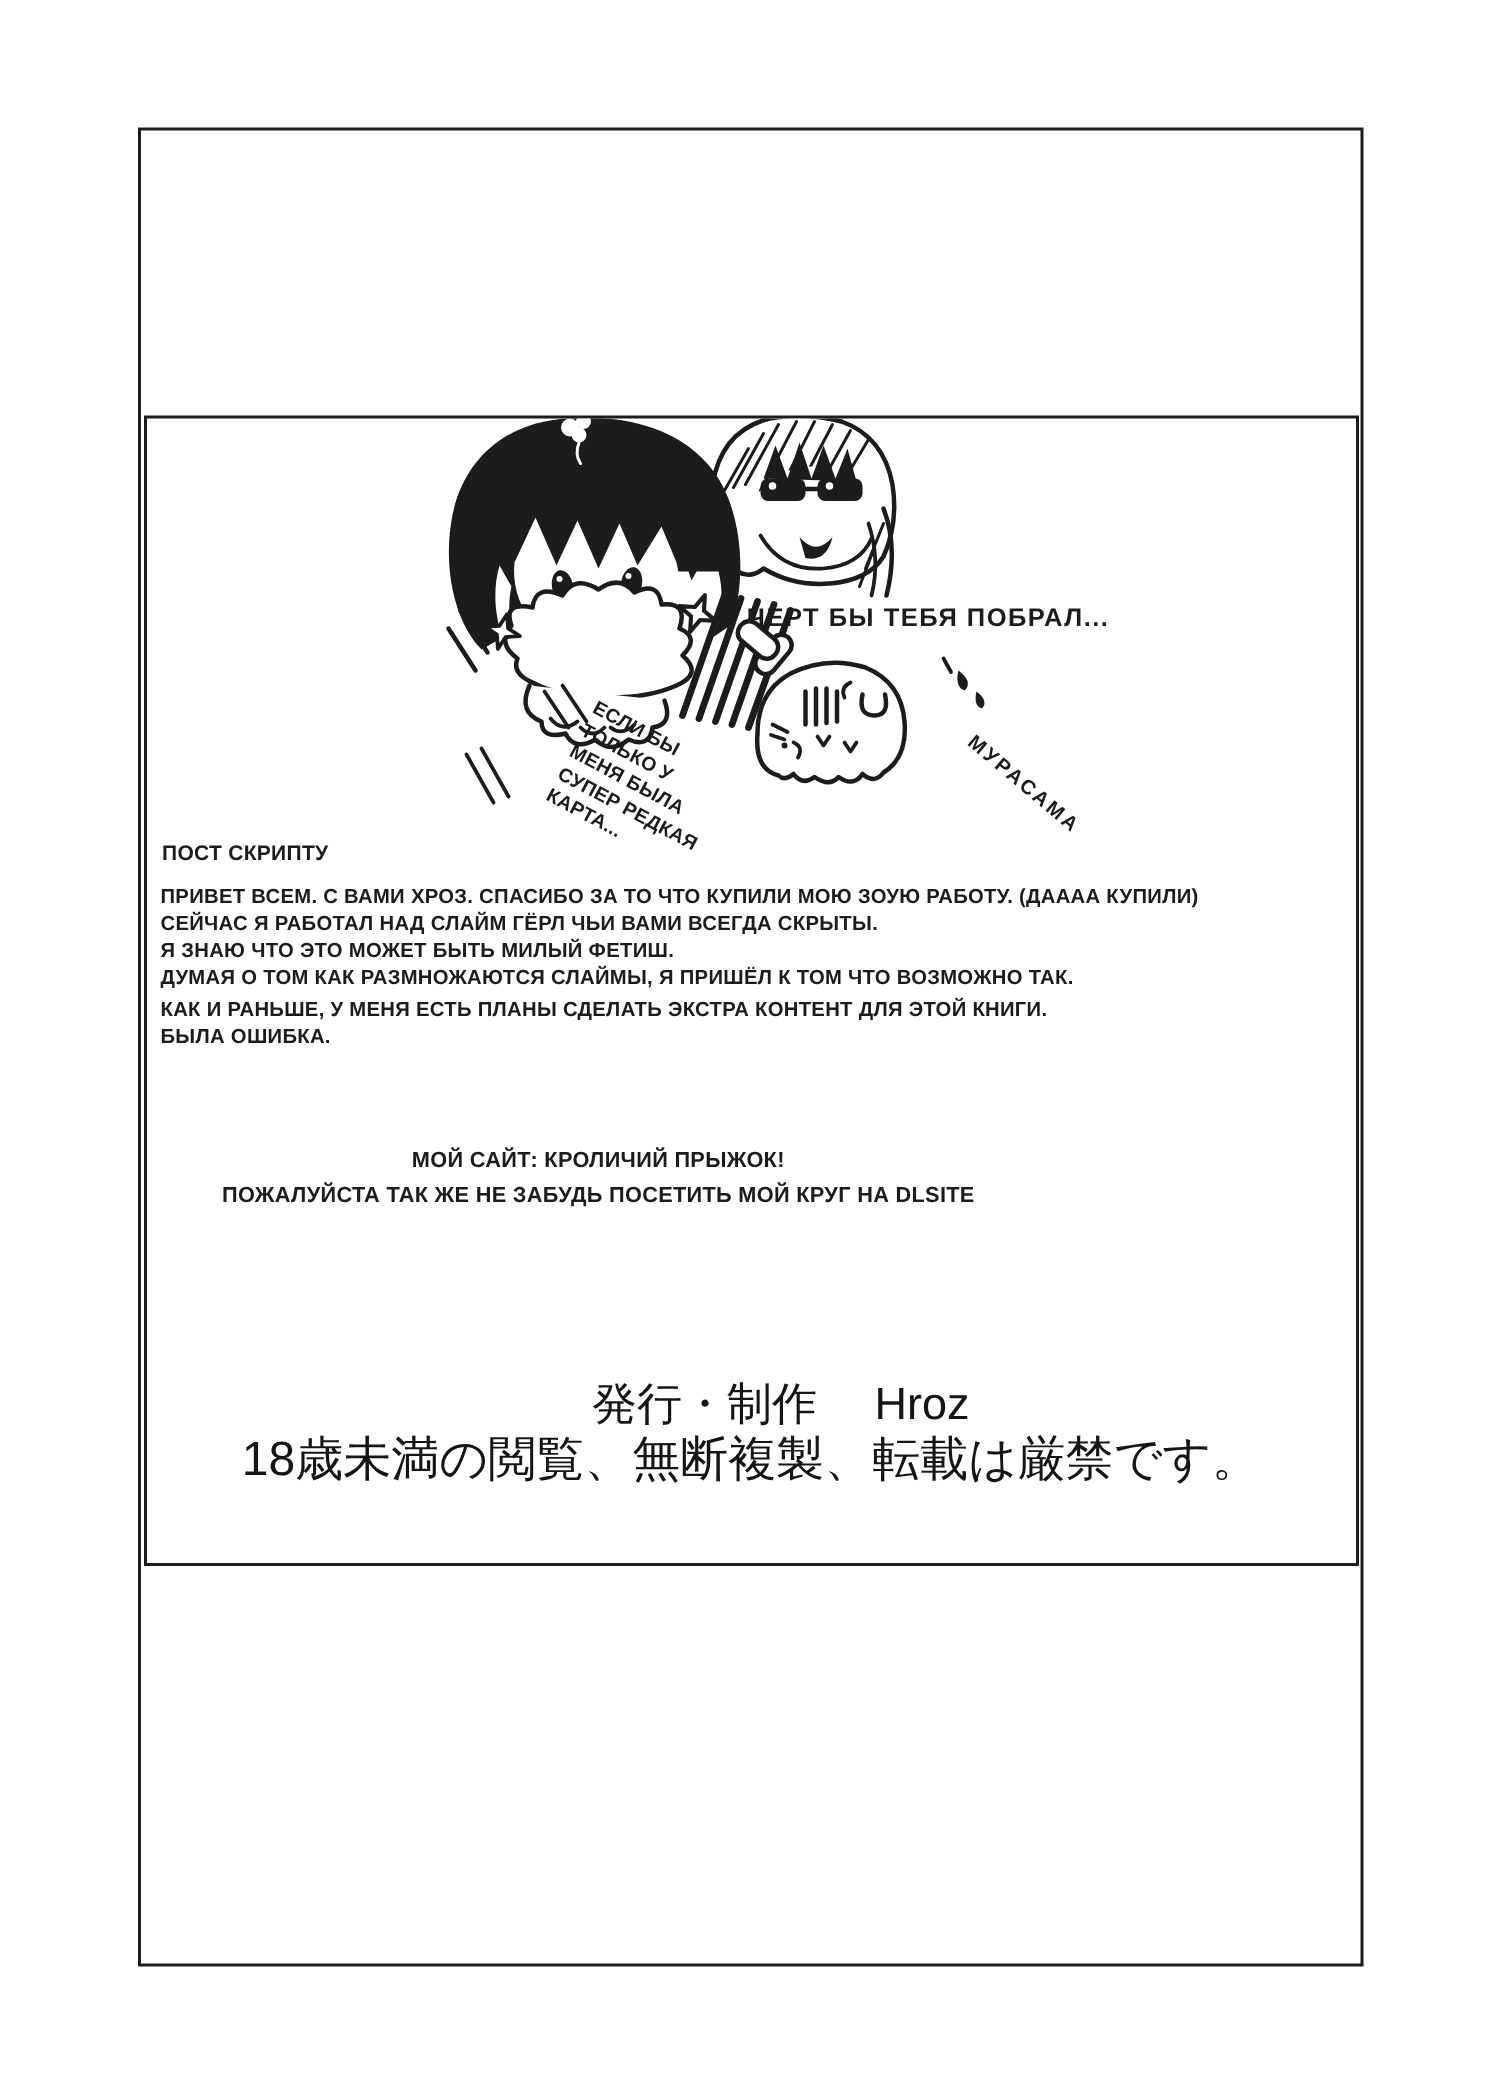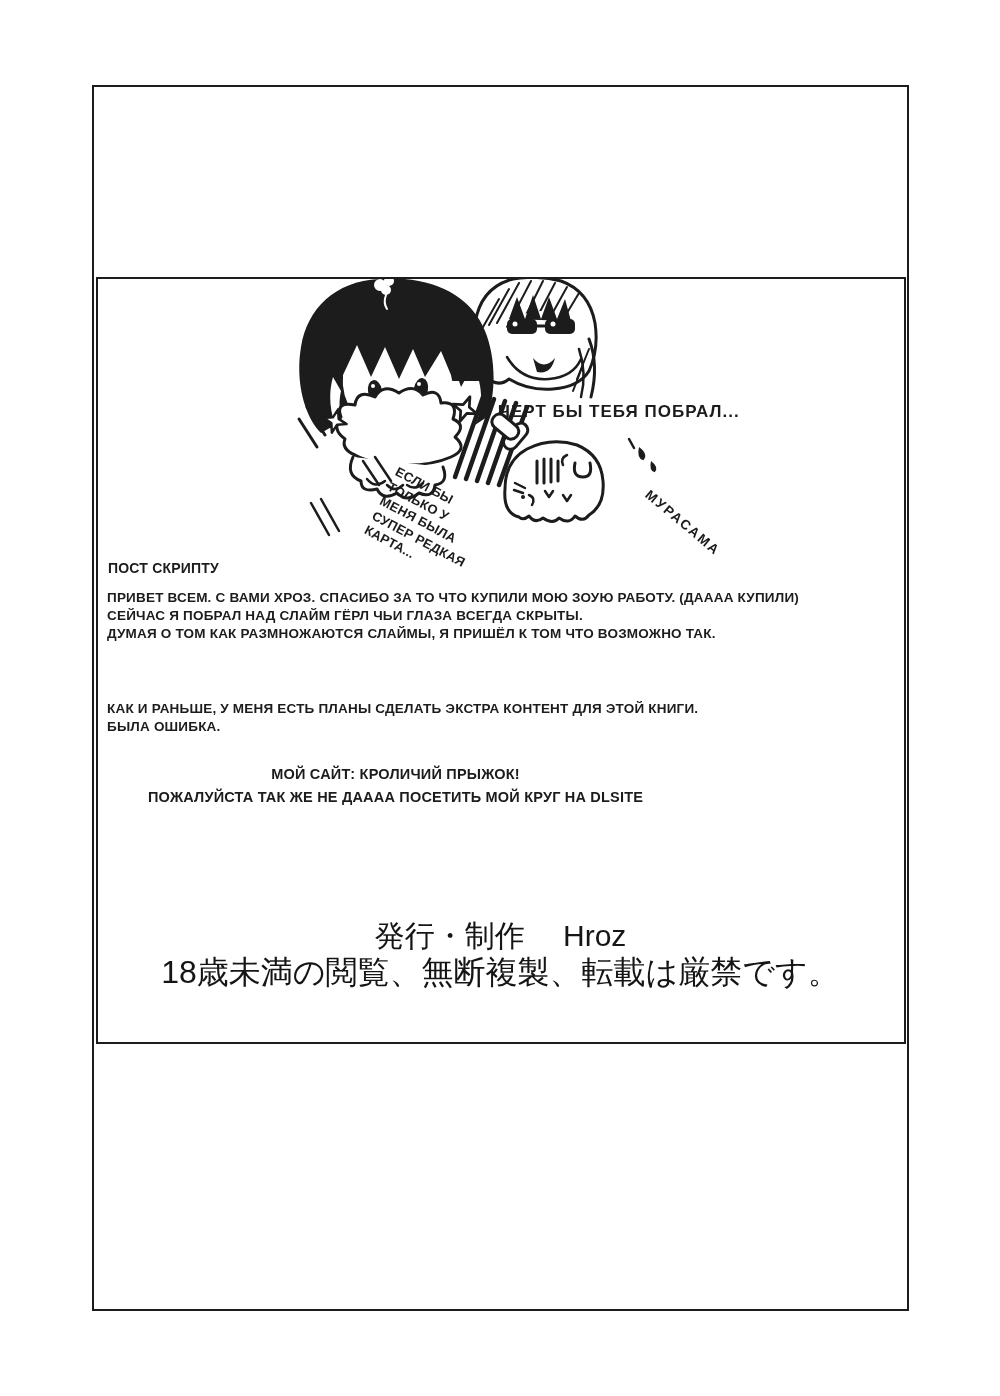--- a/index.html
+++ b/index.html
@@ -12,36 +12,36 @@
     border:2px solid #1c1c1c;box-sizing:border-box;
   }
   .content-box{
     position:absolute;left:96px;top:277px;width:810px;height:767px;
     border:2px solid #1c1c1c;box-sizing:border-box;
   }
   .comic{font-weight:700;color:#1c1c1c;letter-spacing:0.2px;}
   .heading{position:absolute;left:108px;top:560px;font-size:14px;text-align:center;}
   .para{position:absolute;font-size:13.5px;line-height:18px;white-space:nowrap;}
   .para-1{left:107px;top:589px;}
-  .para-2{left:107px;top:700px;}
+  .para-2{left:107px;top:664px;}
   .site-block{position:absolute;left:148px;top:763px;font-size:14.5px;line-height:22.5px;white-space:nowrap;text-align:center;}
   .speech-damn{position:absolute;left:498px;top:402px;font-size:17px;letter-spacing:1px;white-space:nowrap;}
   .speech-card{
     position:absolute;left:400px;top:464px;font-size:13px;line-height:16.5px;
     transform:rotate(28deg);transform-origin:top left;white-space:nowrap;
   }
   .speech-name{
     position:absolute;left:652px;top:487px;font-size:13.5px;letter-spacing:2px;
     transform:rotate(40deg);transform-origin:top left;white-space:nowrap;
   }
   .colophon-line{
     position:absolute;left:92px;width:817px;text-align:center;white-space:nowrap;
     font-family:"Liberation Sans","DejaVu Sans",sans-serif;color:#151515;
   }
-  .colophon-1{top:916px;font-size:30px;}
+  .colophon-1{top:916px;font-size:30px;padding-left:20px;}
   .colophon-2{top:951px;font-size:32px;}
   .colophon-3{top:989px;font-size:34px;}
   .sketch{position:absolute;left:283px;top:279px;width:455px;height:286px;}
 </style>
 </head>
 <body>
 
 <div class="page">
 
   <div class="outer-box"></div>
@@ -161,30 +161,31 @@
     <div>МЕНЯ БЫЛА</div>
     <div>СУПЕР РЕДКАЯ</div>
     <div>КАРТА...</div>
   </div>
   <div class="comic speech-name">МУРАСАМА</div>
 
   <div class="comic heading">ПОСТ СКРИПТУ</div>
 
   <div class="comic para para-1">
     <div>ПРИВЕТ ВСЕМ. С ВАМИ ХРОЗ. СПАСИБО ЗА ТО ЧТО КУПИЛИ МОЮ ЗОУЮ РАБОТУ. (ДАААА КУПИЛИ)</div>
-    <div>СЕЙЧАС Я ПОБРАЛ НАД СЛАЙМ ГЁРЛ ЧЬИ ГЛАЗА ВСЕГДА СКРЫТЫ.</div>
+    <div>СЕЙЧАС Я РАБОТАЛ НАД СЛАЙМ ГЁРЛ ЧЬИ ВАМИ ВСЕГДА СКРЫТЫ.</div>
+    <div>Я ЗНАЮ ЧТО ЭТО МОЖЕТ БЫТЬ МИЛЫЙ ФЕТИШ.</div>
     <div>ДУМАЯ О ТОМ КАК РАЗМНОЖАЮТСЯ СЛАЙМЫ, Я ПРИШЁЛ К ТОМ ЧТО ВОЗМОЖНО ТАК.</div>
   </div>
 
   <div class="comic para para-2">
     <div>КАК И РАНЬШЕ, У МЕНЯ ЕСТЬ ПЛАНЫ СДЕЛАТЬ ЭКСТРА КОНТЕНТ ДЛЯ ЭТОЙ КНИГИ.</div>
     <div>БЫЛА ОШИБКА.</div>
   </div>
 
   <div class="comic site-block">
     <div>МОЙ САЙТ: КРОЛИЧИЙ ПРЫЖОК!</div>
-    <div>ПОЖАЛУЙСТА ТАК ЖЕ НЕ ДАААА ПОСЕТИТЬ МОЙ КРУГ НА DLSITE</div>
+    <div>ПОЖАЛУЙСТА ТАК ЖЕ НЕ ЗАБУДЬ ПОСЕТИТЬ МОЙ КРУГ НА DLSITE</div>
   </div>
 
   <div class="colophon-line colophon-1">発行・制作　 Hroz</div>
   <div class="colophon-line colophon-2">18歳未満の閲覧、無断複製、転載は厳禁です。</div>
 
 </div>
 
 </body></html>

